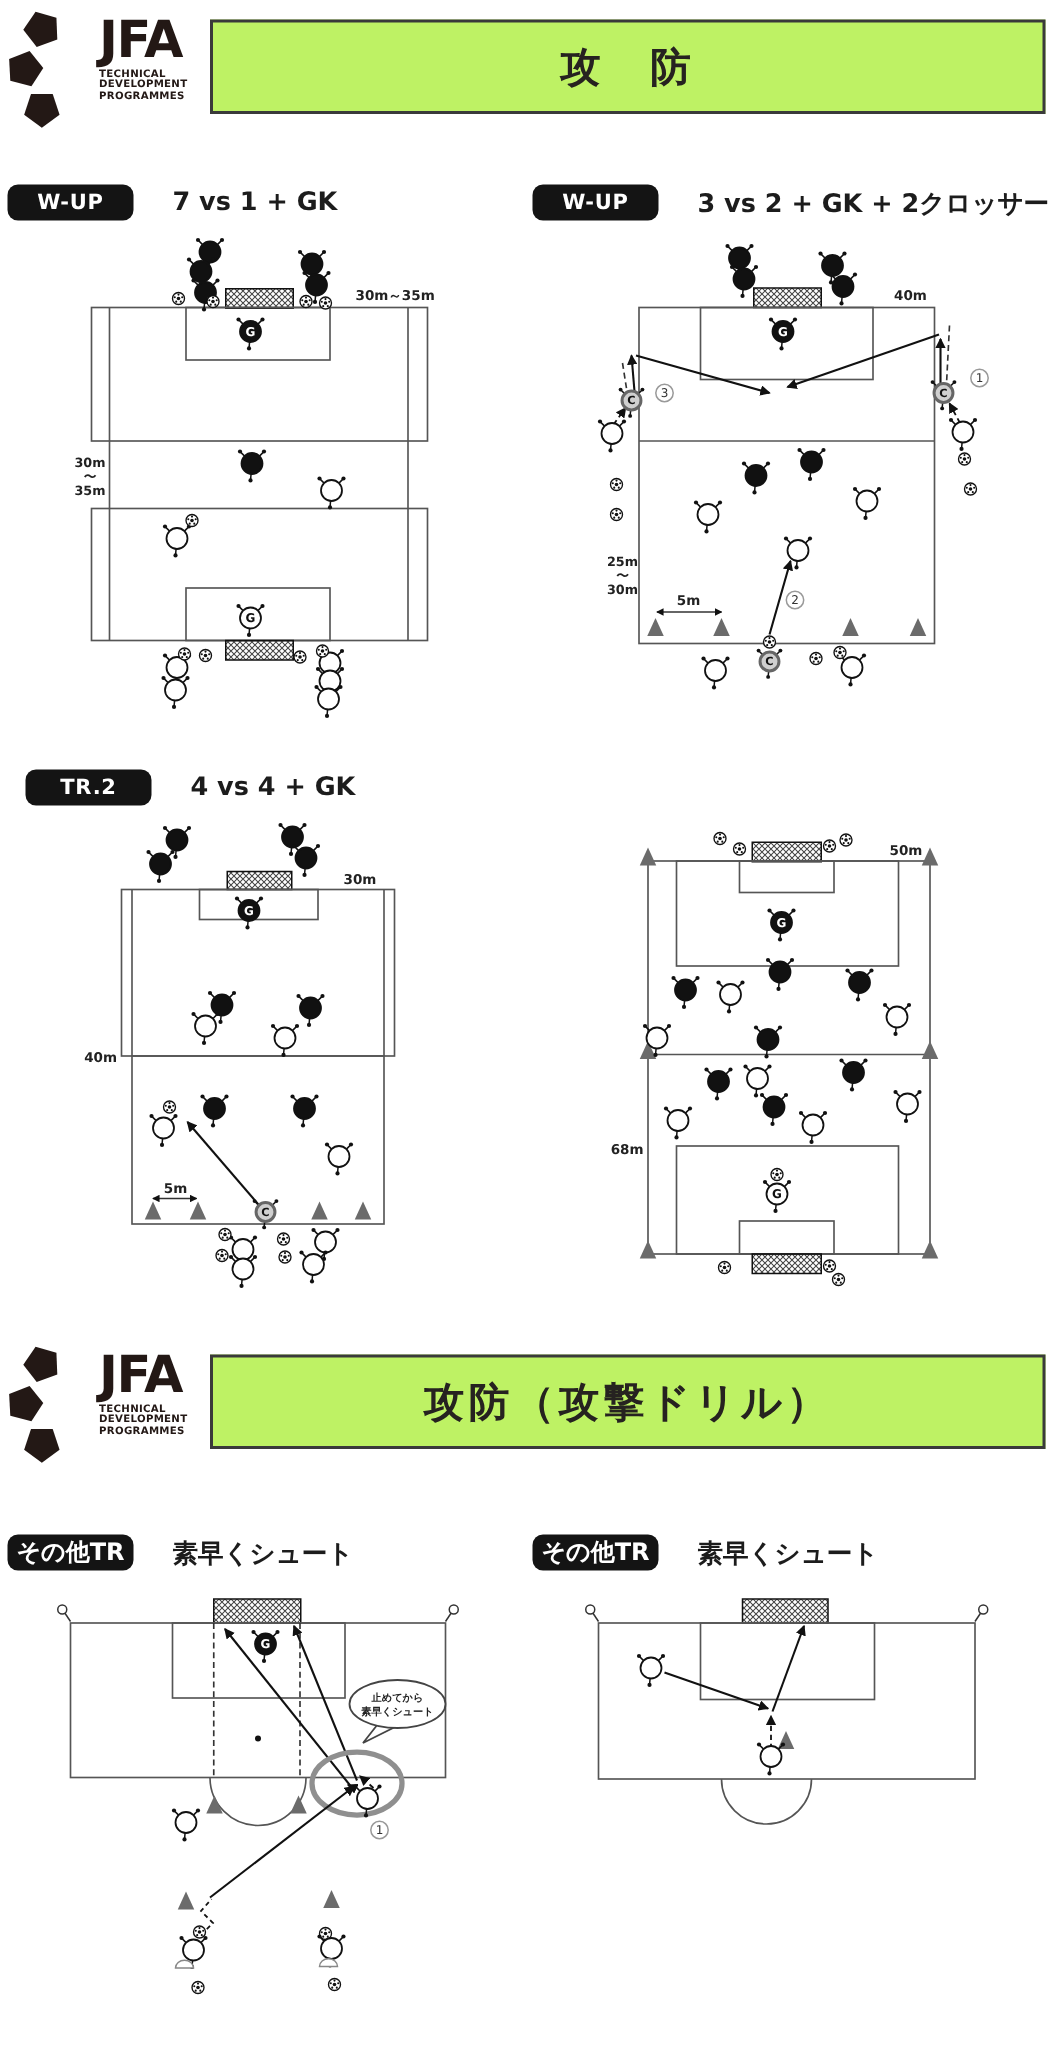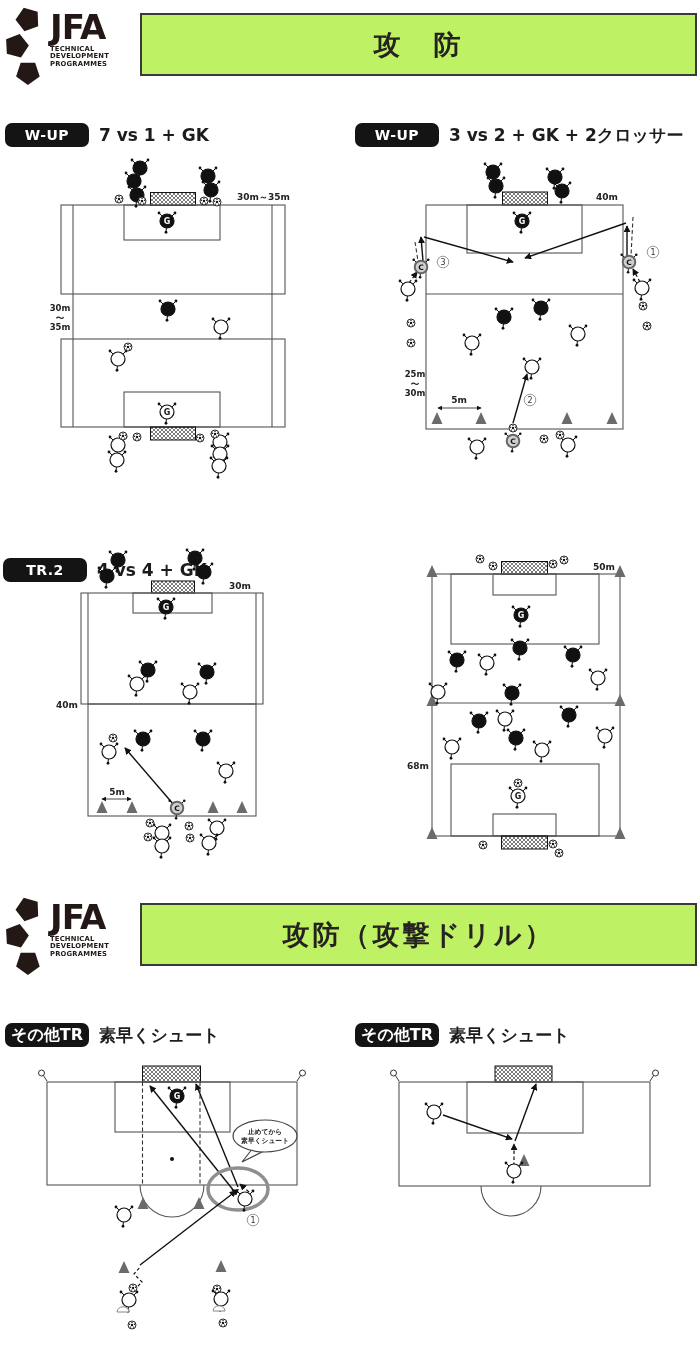--- a/index.html
+++ b/index.html
@@ -1,26 +1,26 @@
 <!DOCTYPE html>
 <html><head>
 <meta charset="utf-8">
 <style>
   html,body{margin:0;padding:0;background:#fff;}
   .page{position:relative;width:700px;height:1365px;background:#fff;overflow:hidden;
         font-family:"DejaVu Sans","Liberation Sans",sans-serif;color:#1a1a1a;}
   .titlebox{position:absolute;left:140px;width:553px;height:59px;border:2px solid #3a3a3a;
         background:#bef264;display:flex;align-items:center;justify-content:center;
         font-size:27px;font-weight:bold;letter-spacing:3px;color:#262220;}
-  .logo{position:absolute;left:6px;display:flex;gap:4px;align-items:flex-start;}
+  .logo{position:absolute;left:6px;display:flex;gap:20px;align-items:flex-start;}
   .logo svg{display:block;}
   .logo-text{padding-top:8px;}
   .logo-jfa{font-size:34px;font-weight:bold;line-height:.9;letter-spacing:-1px;color:#231815;}
   .logo-sub{font-size:6.8px;font-weight:bold;line-height:1.12;color:#231815;letter-spacing:.2px;margin-top:3px;}
-  .drill-head{position:absolute;height:26px;display:flex;align-items:center;gap:10px;text-align:right;}
+  .drill-head{position:absolute;height:26px;display:flex;align-items:center;gap:26px;text-align:right;}
   .badge{width:84px;height:24px;background:#141414;color:#fff;border-radius:7px;
          display:flex;align-items:center;justify-content:center;font-weight:bold;
          font-size:14px;letter-spacing:.5px;flex:0 0 auto;}
   .badge.small{font-size:16px;letter-spacing:0;}
   .dtitle{font-size:17px;font-weight:bold;white-space:nowrap;color:#1c1c1c;}
   svg.diagram{position:absolute;overflow:visible;}
   svg text{font-family:"DejaVu Sans","Liberation Sans",sans-serif;}
 </style>
 </head>
 <body>
@@ -45,21 +45,21 @@
   <div class="titlebox" style="top:13px;">攻　防</div>
 
   <div class="drill-head" style="left:5px;top:122px;">
     <span class="badge">W-UP</span>
     <span class="dtitle">7 vs 1 + GK</span>
   </div>
   <div class="drill-head" style="left:355px;top:122px;">
     <span class="badge">W-UP</span>
     <span class="dtitle">3 vs 2 + GK + 2クロッサー</span>
   </div>
-  <div class="drill-head" style="left:3px;top:512px;margin-top:45px;">
+  <div class="drill-head" style="left:17px;top:512px;">
     <span class="badge">TR.2</span>
     <span class="dtitle">4 vs 4 + GK</span>
   </div>
 
   <svg class="diagram" style="left:0;top:155px;" width="350" height="340" viewBox="0 155 350 340">
       <defs>
         <pattern id="h0" width="4" height="4" patternUnits="userSpaceOnUse">
           <path d="M0,0L4,4M4,0L0,4" stroke="#444" stroke-width="0.7"></path>
         </pattern>
         <marker id="a0" viewBox="0 0 8 8" refX="7" refY="4" markerWidth="7" markerHeight="7" orient="auto-start-reverse" markerUnits="userSpaceOnUse">

